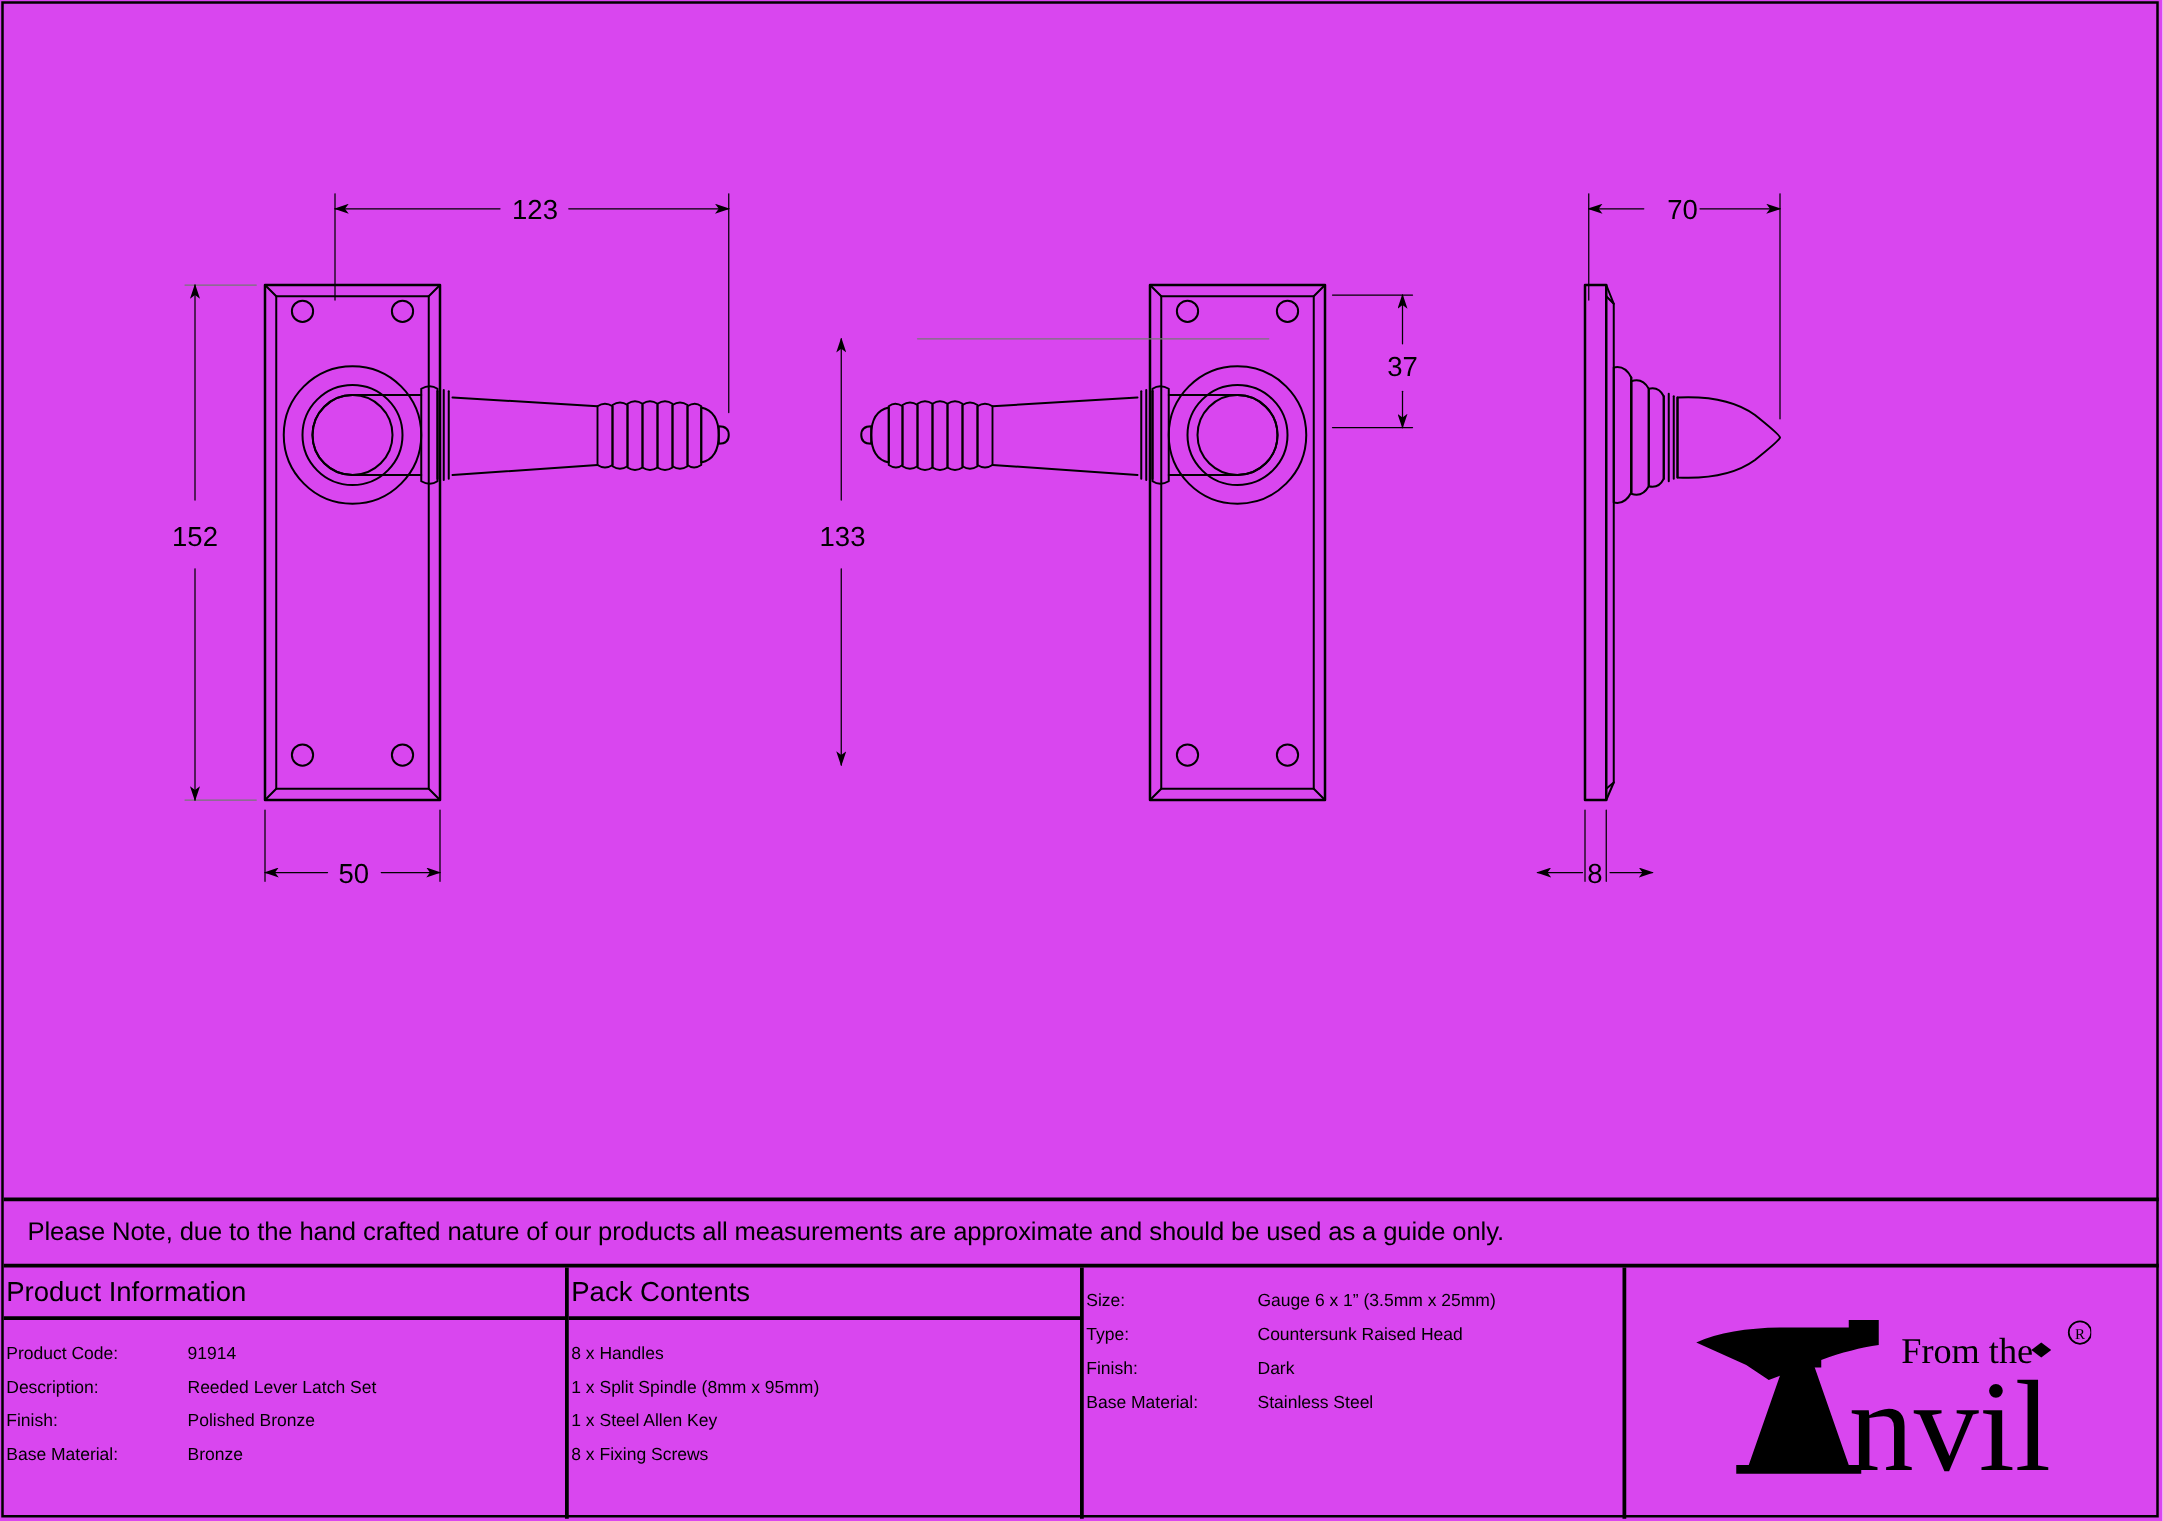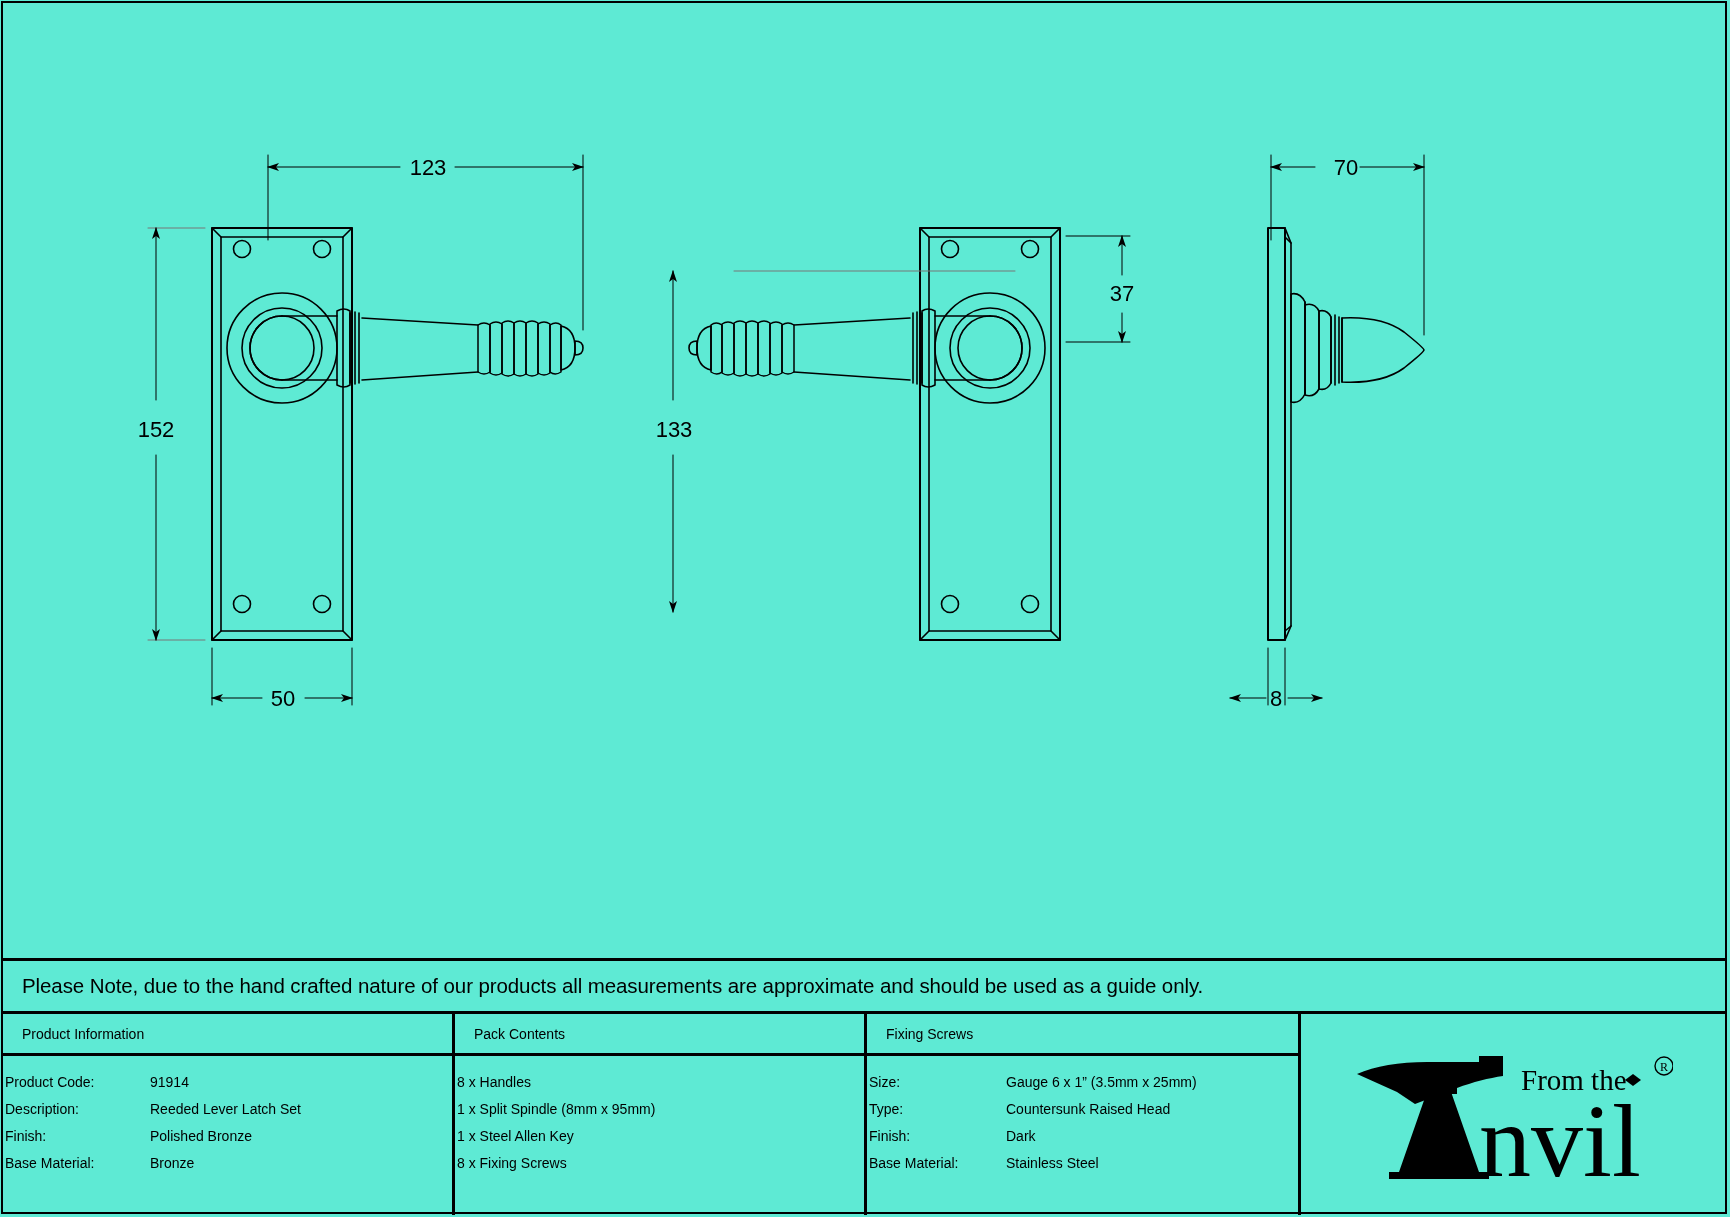--- a/index.html
+++ b/index.html
@@ -8,21 +8,21 @@
     background: #ffffff;
   }
   body {
     font-family: "Liberation Sans", sans-serif;
     color: #000000;
   }
   #page {
     position: relative;
     width: 1730px;
     height: 1217px;
-    background: #5eead4;
+    background: #d946ef;
     box-sizing: border-box;
     overflow: hidden;
   }
   #outer-frame {
     position: absolute;
     left: 1px;
     top: 1px;
     width: 1726px;
     height: 1213px;
     border: 2px solid #000;
@@ -86,22 +86,22 @@
   .col.c2 { width: 412px; }
   .col.c3 { width: 434px; }
   .col.c4 { width: 423px; border-right: none; }
 
   .col-header {
     height: 42px;
     box-sizing: border-box;
     border-bottom: 3px solid #000;
     display: flex;
     align-items: center;
-    padding-left: 19px;
-    font-size: 14px;
+    padding-left: 2px;
+    font-size: 22px;
   }
   .col-body {
     padding-top: 13px;
     padding-left: 2px;
     font-size: 14px;
     line-height: 27px;
   }
   .kv-row {
     display: flex;
   }
@@ -338,21 +338,20 @@
         <div class="col-header">Pack Contents</div>
         <div class="col-body">
           <div class="pack-line">8 x Handles</div>
           <div class="pack-line">1 x Split Spindle (8mm x 95mm)</div>
           <div class="pack-line">1 x Steel Allen Key</div>
           <div class="pack-line">8 x Fixing Screws</div>
         </div>
       </div>
 
       <div class="col c3">
-        <div class="col-header">Fixing Screws</div>
         <div class="col-body">
           <div class="kv-row">
             <div class="kv-key wide">Size:</div>
             <div class="kv-val">Gauge 6 x 1” (3.5mm x 25mm)</div>
           </div>
           <div class="kv-row">
             <div class="kv-key wide">Type:</div>
             <div class="kv-val">Countersunk Raised Head</div>
           </div>
           <div class="kv-row">

